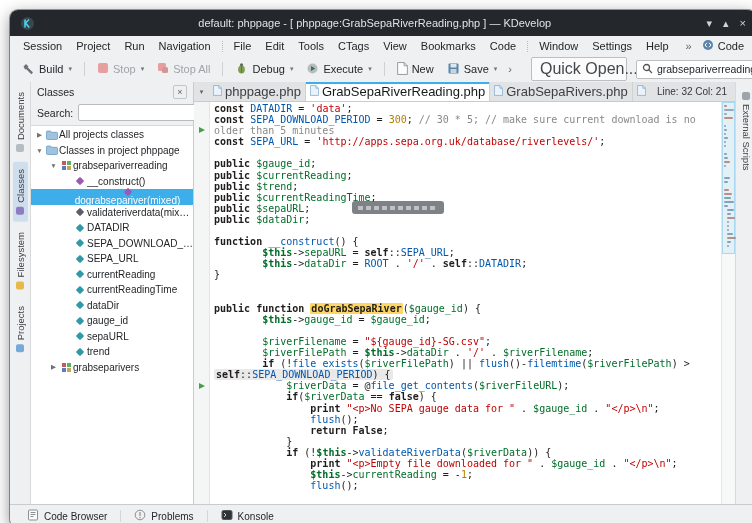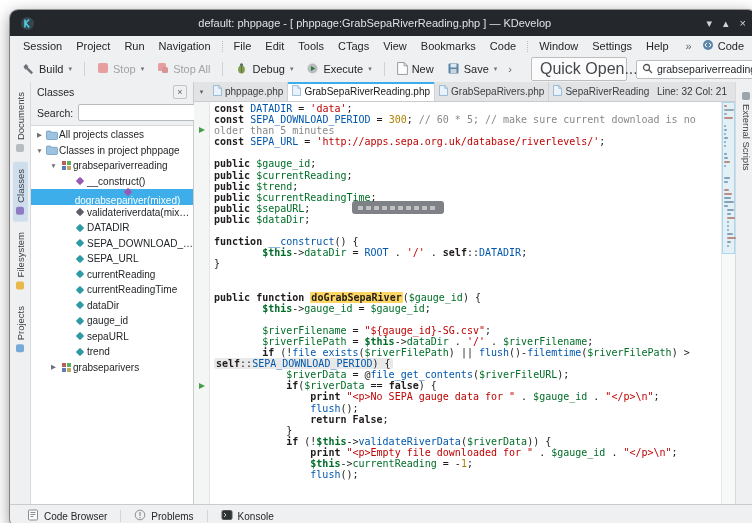--- a/index.html
+++ b/index.html
@@ -56,21 +56,21 @@
   .expander{width:11px;font-size:6.5px;color:#6e7276;text-align:center;flex:0 0 auto}
   .tree-row.selected .expander{color:#eaf4fb}
   .tree-ico{width:14px;display:inline-flex;justify-content:center;align-items:center;flex:0 0 auto}
   .tree-label{overflow:hidden;text-overflow:ellipsis}
   .dia{width:6px;height:6px;display:inline-block;transform:rotate(45deg);border-radius:1px}
   
   .editor-col{flex:1;display:flex;flex-direction:column;min-width:0}
   .tabbar{height:20px;background:#e2e3e4;display:flex;align-items:stretch;border-bottom:1px solid #c9cbcd;flex:0 0 auto}
   .tab-list-btn{width:15px;display:flex;align-items:center;justify-content:center;font-size:7px;color:#5f6368;cursor:pointer;flex:0 0 auto}
   .tabs{display:flex;min-width:0;overflow:hidden}
-  .tab{display:flex;align-items:center;gap:3px;padding:0 4px;font-size:10px;color:#3c4043;border-right:1px solid #cfd1d2;cursor:pointer;white-space:nowrap}
+  .tab{display:flex;align-items:center;gap:3px;padding:0 4px;font-size:13px;color:#3c4043;border-right:1px solid #cfd1d2;cursor:pointer;white-space:nowrap}
   .tab.active{background:#fff;color:#17191b;box-shadow:inset 0 2px 0 var(--accent,#3daee9)}
   .cursor-pos{margin-left:auto;display:flex;align-items:center;padding:0 8px;font-size:10px;color:#33373b;white-space:nowrap;flex:0 0 auto}
   .editor{flex:1;position:relative;display:flex;background:#fff;min-height:0}
   .gutter{width:16px;background:#f4f5f5;border-right:1px solid #e4e5e5;position:relative;flex:0 0 auto}
   .wrap-arrow{position:absolute;left:5px;width:0;height:0;border-top:3.5px solid transparent;border-bottom:3.5px solid transparent;border-left:6px solid #43a047}
   .code{flex:1;padding:1px 0 0 4px;font-family:"DejaVu Sans Mono",monospace;font-size:10px;color:#1f1c1b;overflow:hidden}
   .cl{height:11.1px;line-height:11.1px;white-space:pre}
   .c-kw{font-weight:bold;color:#1f1c1b}
   .c-str{color:#bf0303}
   .c-num{color:#b08000}
@@ -413,32 +413,33 @@
           </div>
         <span class="cursor-pos">Line: 32 Col: 21</span>
       </div>
       <div class="editor">
         <div class="gutter">
             <span class="wrap-arrow" style="top: 25.2px;"></span>
             <span class="wrap-arrow" style="top: 280.5px;"></span>
           </div>
         <div class="code">
             <div class="cl"><span class="c-kw">const</span> <span class="c-const">DATADIR</span> = <span class="c-str">'data'</span>;</div>
-            <div class="cl"><span class="c-kw">const</span> <span class="c-const">SEPA_DOWNLOAD_PERIOD</span> = <span class="c-num">300</span>; <span class="c-com">// 60 * 5; // make sure current download is no</span></div>
+            <div class="cl"><span class="c-kw">const</span> <span class="c-const">SEPA_DOWNLOAD_PERIOD</span> = <span class="c-num">300</span>; <span class="c-com">// 30 * 5; // make sure current download is no</span></div>
             <div class="cl"><span class="c-com">older than 5 minutes</span></div>
             <div class="cl"><span class="c-kw">const</span> <span class="c-const">SEPA_URL</span> = <span class="c-str">'http://apps.sepa.org.uk/database/riverlevels/'</span>;</div>
             <div class="cl">​</div>
             <div class="cl"><span class="c-kw">public</span> <span class="c-var">$gauge_id</span>;</div>
             <div class="cl"><span class="c-kw">public</span> <span class="c-var">$currentReading</span>;</div>
             <div class="cl"><span class="c-kw">public</span> <span class="c-var">$trend</span>;</div>
             <div class="cl"><span class="c-kw">public</span> <span class="c-var">$currentReadingTime</span>;</div>
             <div class="cl"><span class="c-kw">public</span> <span class="c-var">$sepaURL</span>;</div>
             <div class="cl"><span class="c-kw">public</span> <span class="c-var">$dataDir</span>;</div>
             <div class="cl">​</div>
             <div class="cl"><span class="c-kw">function</span> <span class="c-fn">__construct</span>() {</div>
+            <div class="cl">        <span class="c-var c-bold">$this</span>-&gt;<span class="c-var">sepaURL</span> = <span class="c-kw">self</span>::<span class="c-const">SEPA_URL</span>;</div>
             <div class="cl">        <span class="c-var c-bold">$this</span>-&gt;<span class="c-var">dataDir</span> = <span class="c-const">ROOT</span> . <span class="c-str">'/'</span> . <span class="c-kw">self</span>::<span class="c-const">DATADIR</span>;</div>
             <div class="cl">}</div>
             <div class="cl">​</div>
             <div class="cl">​</div>
             <div class="cl"><span class="c-kw">public</span> <span class="c-kw">function</span> <span class="c-hl">doGrabSepaRiver</span>(<span class="c-var">$gauge_id</span>) {</div>
             <div class="cl">        <span class="c-var c-bold">$this</span>-&gt;<span class="c-var">gauge_id</span> = <span class="c-var">$gauge_id</span>;</div>
             <div class="cl">​</div>
             <div class="cl">        <span class="c-var">$riverFilename</span> = <span class="c-str">"${gauge_id}-SG.csv"</span>;</div>
             <div class="cl">        <span class="c-var">$riverFilePath</span> = <span class="c-var c-bold">$this</span>-&gt;<span class="c-var">dataDir</span> . <span class="c-str">'/'</span> . <span class="c-var">$riverFilename</span>;</div>
             <div class="cl">        <span class="c-kw">if</span> (!<span class="c-fn">file_exists</span>(<span class="c-var">$riverFilePath</span>) || <span class="c-fn">flush</span>()-<span class="c-fn">filemtime</span>(<span class="c-var">$riverFilePath</span>) &gt;</div>

